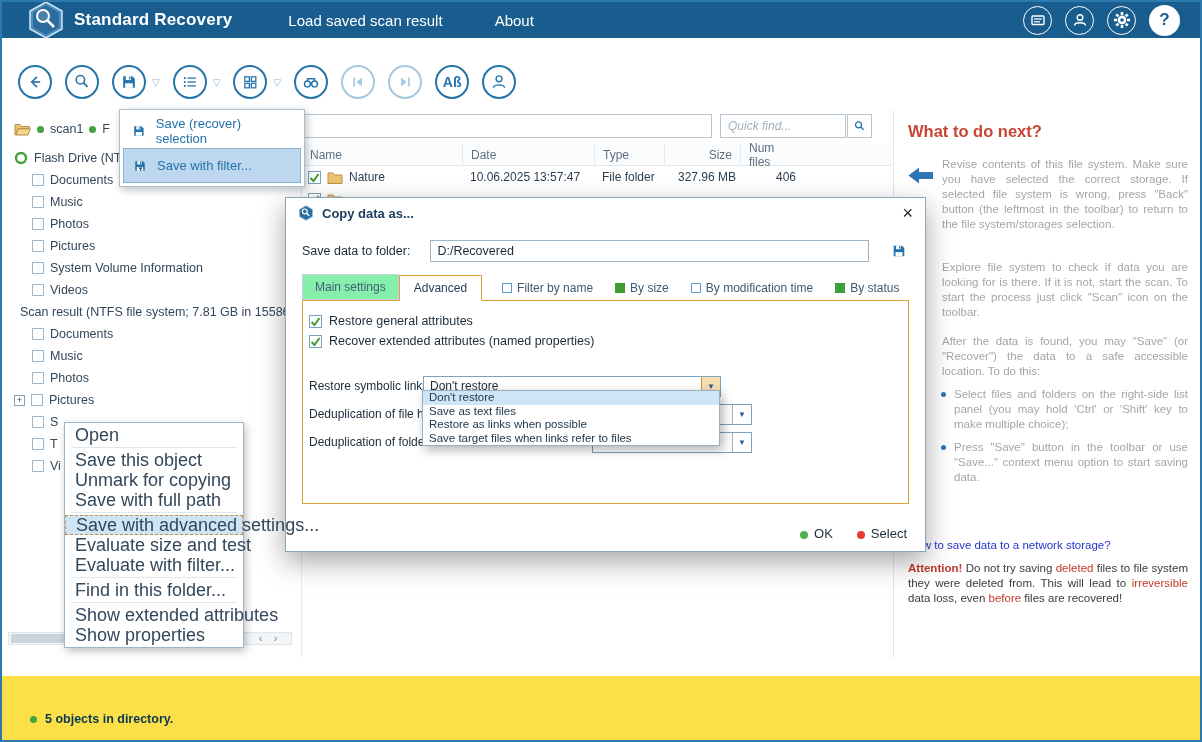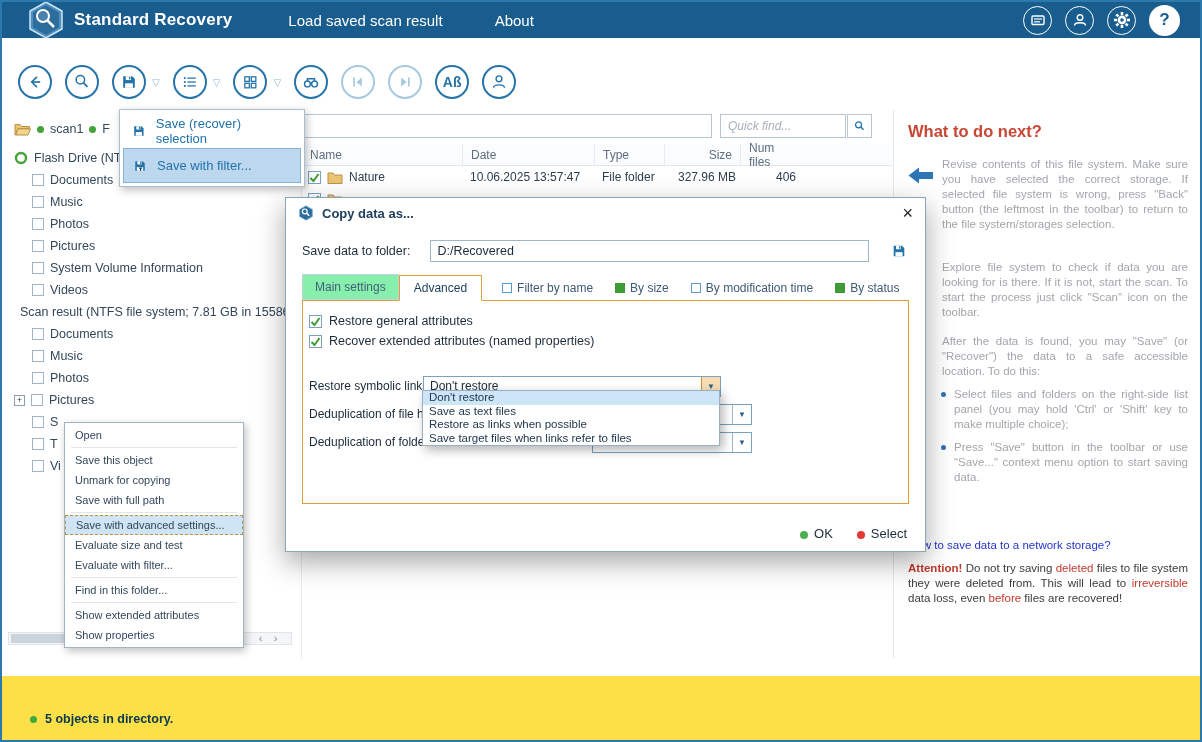--- a/index.html
+++ b/index.html
@@ -66,21 +66,21 @@
   .help-link{margin:54px 12px 0 14px;font-size:11.5px;color:#2336cc;cursor:default;}
   .warn{margin:10px 12px 0 14px;font-size:11.5px;line-height:15px;color:#3c3c3c;text-align:justify;}
   .red{color:#c0392b;} .redb{color:#c0392b;font-weight:bold;}
 
   
   .save-menu{position:absolute;left:117px;top:107px;width:186px;background:#fff;border:1px solid #a9bfd0;box-shadow:2px 3px 8px rgba(0,0,0,.25);z-index:30;padding:3px;box-sizing:border-box;}
   .sm-item{height:35px;display:flex;align-items:center;gap:8px;padding:0 7px;color:#2272ab;font-size:13px;box-sizing:border-box;}
   .sm-item.hl{background:#bdd8ee;border:1px solid #86b3d6;}
 
   
-  .ctx{position:absolute;left:62px;top:420px;width:180px;background:#fff;border:1px solid #9fb6c8;box-shadow:2px 3px 8px rgba(0,0,0,.25);z-index:30;padding:2px 0;font-size:11px;color:#33475b;box-sizing:border-box;}
+  .ctx{position:absolute;left:62px;top:420px;width:180px;background:#fff;border:1px solid #9fb6c8;box-shadow:2px 3px 8px rgba(0,0,0,.25);z-index:30;padding:2px 0;font-size:18px;color:#33475b;box-sizing:border-box;}
   .ctx-item{height:20px;line-height:20px;padding:0 10px;white-space:nowrap;box-sizing:border-box;}
   .ctx-item.hl{background:#cfe5f6;border:1px dashed #c39340;line-height:18px;}
   .sep{border-top:1px solid #e0e6ea;margin:2px 6px;height:0;}
 
   
   .dialog{position:absolute;left:283px;top:195px;width:641px;height:355px;background:#fff;border:1px solid #8aa4b8;box-shadow:0 10px 26px rgba(0,0,0,.35);z-index:20;box-sizing:border-box;font-size:12.5px;color:#1c2b3a;}
   .dlg-title{height:30px;display:flex;align-items:center;gap:8px;padding:0 12px;}
   .dlg-title-text{font-weight:bold;font-size:13px;color:#20405f;}
   .dlg-close{margin-left:auto;font-size:18px;color:#222;line-height:1;cursor:default;}
   .dlg-saverow{display:flex;align-items:center;gap:20px;margin:12px 16px 12px;}

